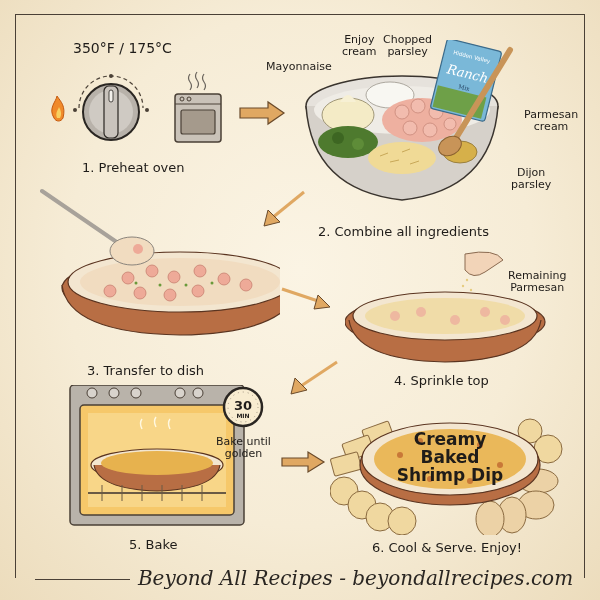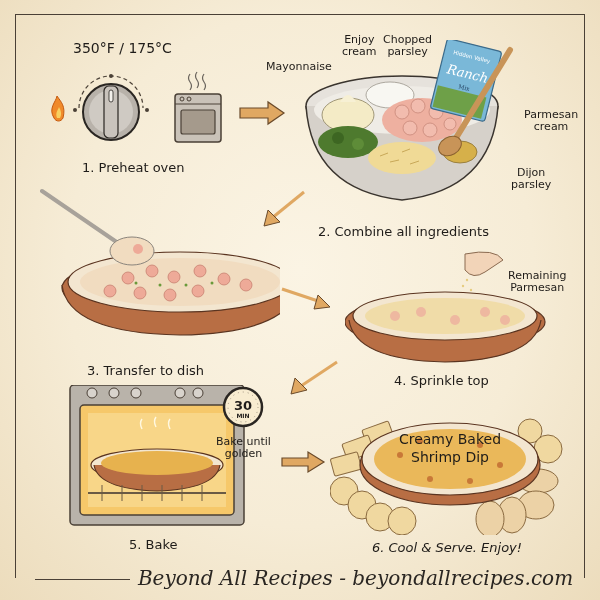--- a/index.html
+++ b/index.html
@@ -4,21 +4,21 @@
 <style>
   html,body{margin:0;padding:0;}
   body{width:600px;height:600px;overflow:hidden;background:#efe2c6;font-family:"DejaVu Sans","Liberation Sans",sans-serif;color:#2a2622;}
   .page{position:relative;width:600px;height:600px;background:radial-gradient(ellipse at 50% 45%,#fbf4e4 0%,#f6ecd6 55%,#ecdcbc 100%);}
   .border{position:absolute;left:15px;top:14px;width:570px;height:564px;border:1.5px solid #4a4036;border-bottom:none;box-sizing:border-box;}
   .abs{position:absolute;}
   .label{position:absolute;font-size:13px;white-space:nowrap;color:#1f1c19;}
   .small{position:absolute;font-size:11px;line-height:12px;text-align:center;color:#1f1c19;white-space:nowrap;}
   .footer{position:absolute;left:0;top:566px;width:600px;text-align:center;font-family:"DejaVu Serif",serif;font-style:italic;font-size:20px;color:#2a2622;}
   .footer .line{display:inline-block;width:95px;height:1px;background:#4a4036;vertical-align:middle;margin:0 8px;}
-  .dip-title{position:absolute;font-size:14px;line-height:18px;text-align:center;color:#1f1c19;font-weight:normal;}
+  .dip-title{position:absolute;font-size:17px;line-height:18px;text-align:center;color:#1f1c19;font-weight:bold;}
 </style>
 </head>
 <body>
 
 <div class="page">
   <div class="border"></div>
 
   <div class="label" style="left:73px;top:40px;font-size:14px;">350°F / 175°C</div>
   <svg class="abs" style="left:44px;top:68px" width="190" height="80">
     <g>
@@ -230,18 +230,18 @@
     <g fill="#c87838">
         <circle cx="70" cy="50" r="3"></circle>
         <circle cx="90" cy="36" r="3"></circle>
         <circle cx="150" cy="40" r="3"></circle>
         <circle cx="170" cy="60" r="3"></circle>
         <circle cx="100" cy="74" r="3"></circle>
         <circle cx="140" cy="76" r="3"></circle>
       </g>
   </svg>
   <div class="dip-title" style="left:390px;top:430px;width:120px;"><span>Creamy Baked</span><br><span>Shrimp Dip</span></div>
-  <div class="label" style="left:372px;top:540px;font-style:italic;">6. Cool &amp; Serve. Enjoy!</div>
+  <div class="label" style="left:372px;top:540px;">6. Cool &amp; Serve. Enjoy!</div>
 
   <div class="footer">
     <span class="line"></span><span>Beyond All Recipes - beyondallrecipes.com</span><span class="line"></span>
   </div>
 </div>
 
 </body></html>

